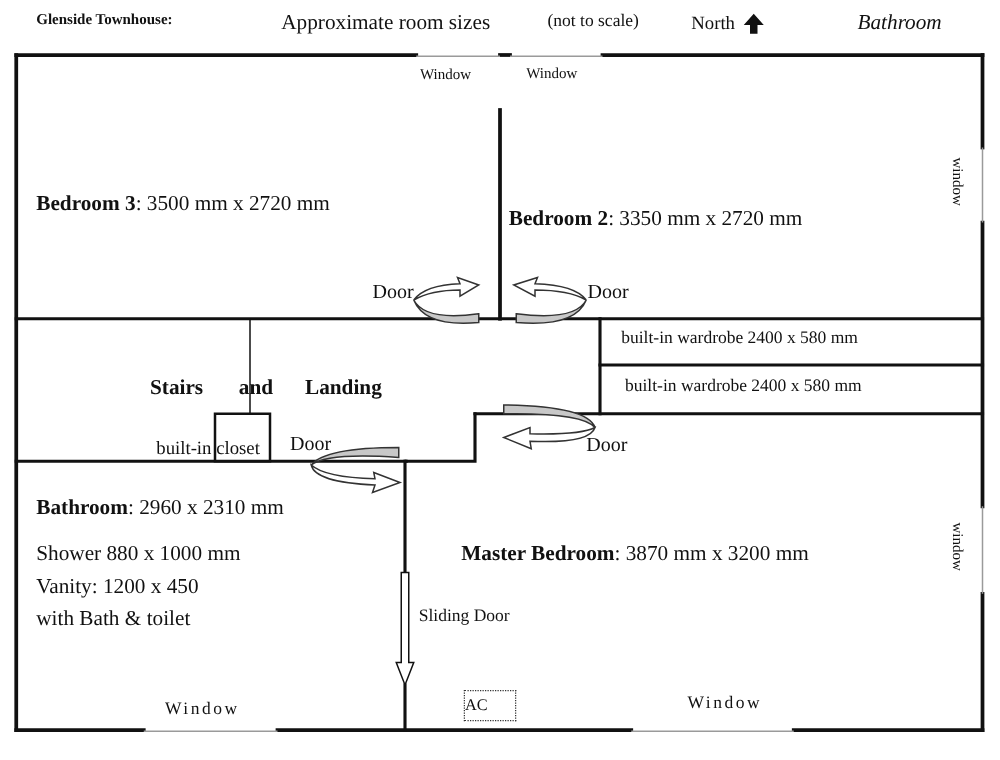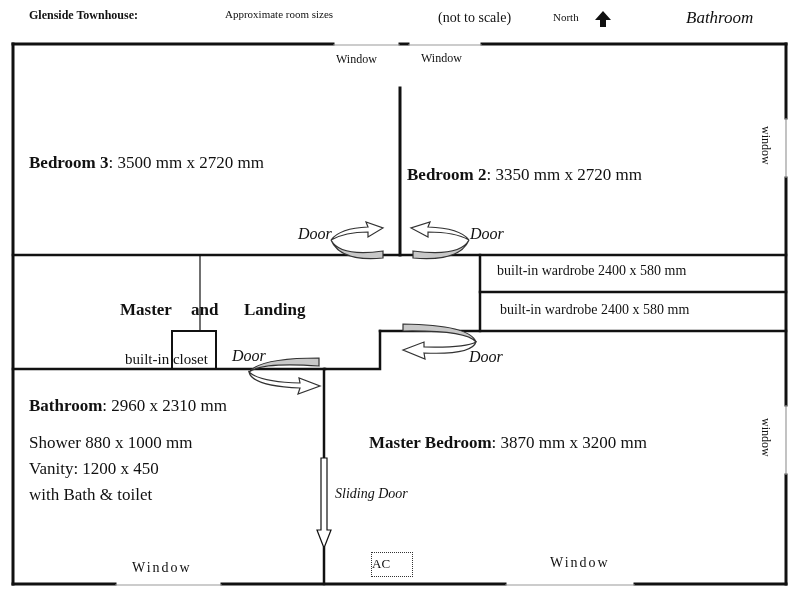--- a/index.html
+++ b/index.html
@@ -1,28 +1,28 @@
 <!DOCTYPE html>
 <html><head>
 <meta charset="utf-8">
 <style>
   html, body { margin: 0; padding: 0; background: #ffffff; }
   body { width: 800px; height: 608px; position: relative; overflow: hidden;
          font-family: "Liberation Serif", "DejaVu Serif", serif; color: #111; }
   #plan { position: absolute; left: 0; top: 0; width: 800px; height: 608px; }
   .t { position: absolute; white-space: nowrap; line-height: 1; }
   .title-bold { font-weight: bold; font-size: 12px; text-align: center; }
-  .title-reg { font-size: 11px; }
+  .title-reg { font-size: 17px; }
   .title-small { font-size: 14px; margin-left: 13px; }
-  .north { font-size: 11px; }
+  .north { font-size: 15px; }
   .upstairs { font-style: italic; font-size: 17px; }
   .win { font-size: 12px; }
   .room-name { font-weight: bold; }
   .room { font-size: 17px; }
-  .door { font-style: italic; font-size: 16px; }
+  .door { font-size: 16px; }
   .wardrobe { font-size: 14px; }
   .small { font-size: 15px; }
   .vert { writing-mode: vertical-rl; font-size: 12px; }
   .win-spaced { font-size: 14px; letter-spacing: 2px; }
   .ac { position: absolute; border: 1.5px dotted #333; font-size: 13px;
         text-align: left; line-height: 22px; }
 </style>
 </head>
 <body>
 
@@ -100,21 +100,21 @@
 
 <span class="t room" style="left:29px;top:154px"><span class="room-name">Bedroom 3</span><span>: 3500 mm x 2720 mm</span></span>
 <span class="t door" style="left:298px;top:226px">Door</span>
 
 <span class="t room" style="left:407px;top:166px"><span class="room-name">Bedroom 2</span><span>: 3350 mm x 2720 mm</span></span>
 <span class="t door" style="left:470px;top:226px">Door</span>
 
 <span class="t wardrobe" style="left:497px;top:264px">built-in wardrobe 2400 x 580 mm</span>
 <span class="t wardrobe" style="left:500px;top:303px">built-in wardrobe 2400 x 580 mm</span>
 
-<span class="t room" style="left:120px;top:301px;font-weight:bold">Master</span>
+<span class="t room" style="left:120px;top:301px;font-weight:bold">Stairs</span>
 <span class="t room" style="left:191px;top:301px;font-weight:bold">and</span>
 <span class="t room" style="left:244px;top:301px;font-weight:bold">Landing</span>
 <span class="t small" style="left:125px;top:352px;background:transparent">built-in closet</span>
 <span class="t door" style="left:232px;top:348px">Door</span>
 <span class="t door" style="left:469px;top:349px">Door</span>
 
 <span class="t room" style="left:29px;top:397px"><span class="room-name">Bathroom</span><span>: 2960 x 2310 mm</span></span>
 <span class="t room" style="left:29px;top:434px">Shower 880 x 1000 mm</span>
 <span class="t room" style="left:29px;top:460px">Vanity: 1200 x 450</span>
 <span class="t room" style="left:29px;top:486px">with Bath &amp; toilet</span>

